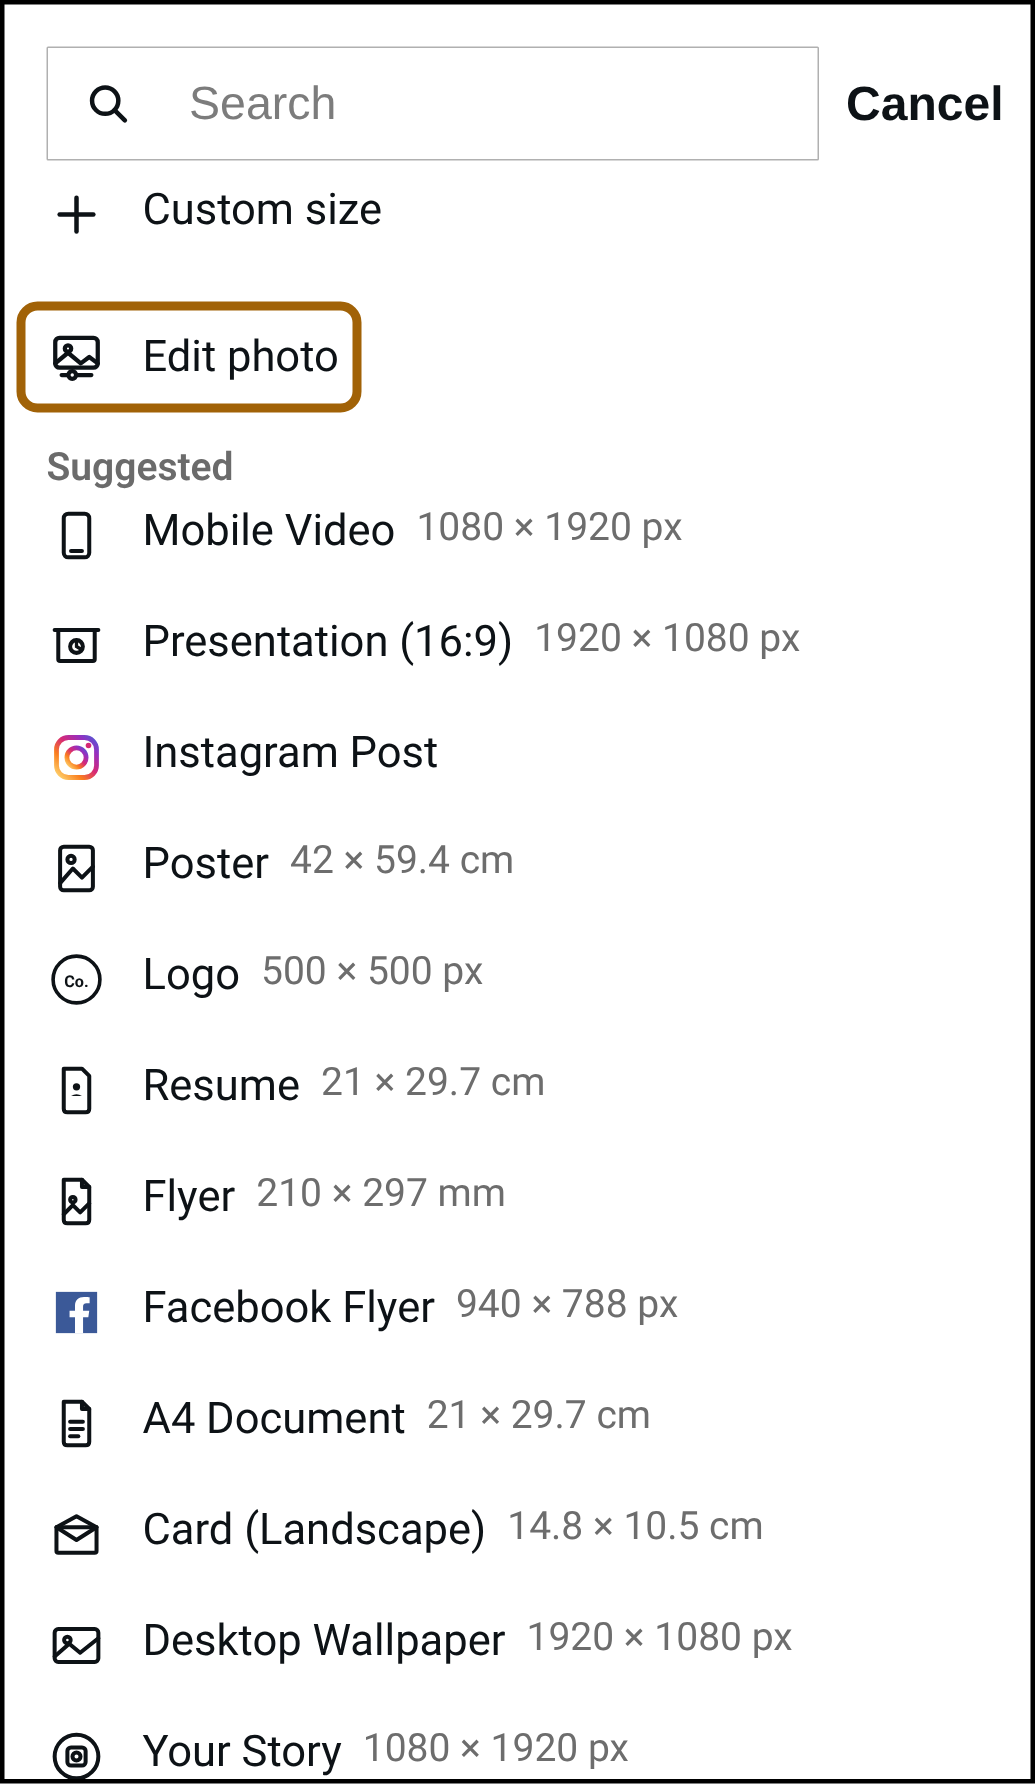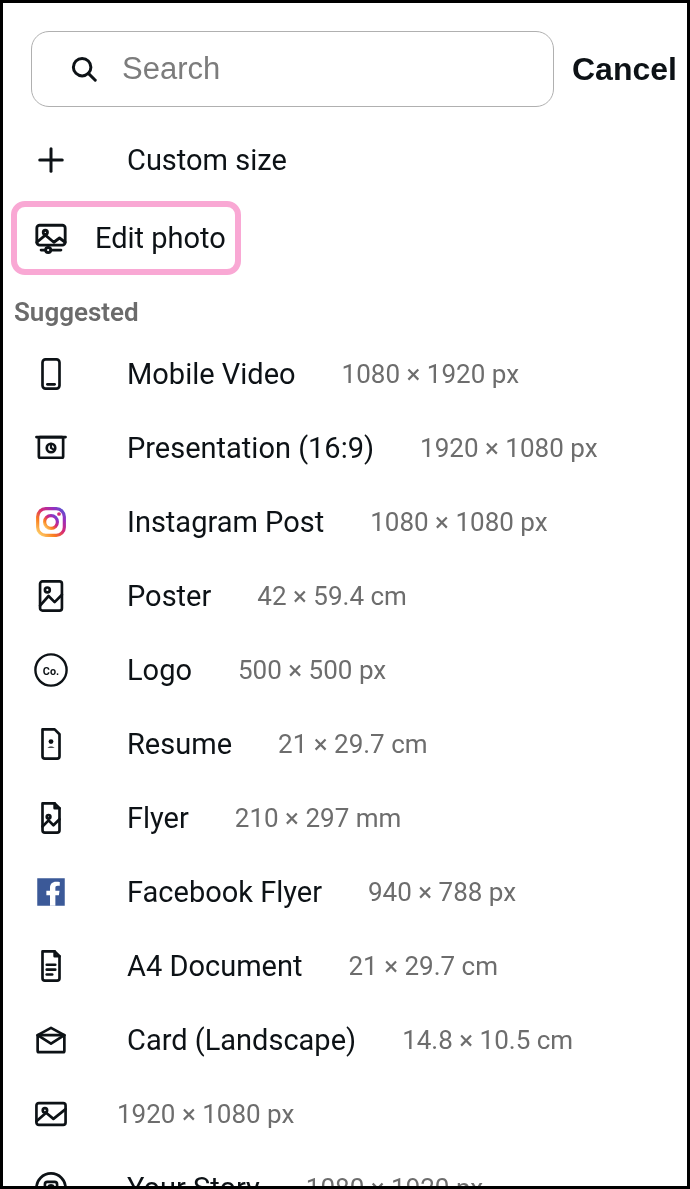--- a/index.html
+++ b/index.html
@@ -16,24 +16,25 @@
       display: flex;
       align-items: center;
       gap: 16px;
       padding: 28px 16px 16px 28px;
     }
     .search-wrap {
       flex: 1;
       display: flex;
       align-items: center;
       border: 1.5px solid #b0b0b0;
-      border-radius: 18px;
+      border-radius: 1px;
       height: 76px;
-      padding: 0 32px;
+      padding: 0 20px;
       background: #fff;
+      gap: 16px;
     }
     .search-wrap svg { flex-shrink: 0; }
     .search-input {
       flex: 1;
       border: none;
       outline: none;
       font-size: 31px;
       color: #6b6b6b;
       margin-left: 18px;
       background: transparent;
@@ -43,25 +44,23 @@
       font-size: 32px;
       font-weight: 700;
       color: #0d1216;
       background: none;
       border: none;
       padding: 0 2px;
       cursor: pointer;
     }
     .action-row, .list-item {
       display: flex;
-      align-items: center;
       padding: 0 28px;
       height: 74px;
       cursor: pointer;
-      gap: 32px;
     }
     .icon-slot {
       width: 40px;
       height: 40px;
       flex-shrink: 0;
       display: flex;
       align-items: center;
       justify-content: center;
     }
     .action-label, .item-label {
@@ -69,34 +68,34 @@
       font-weight: 400;
       color: #0d1216;
       margin-left: 24px;
     }
     .item-dim {
       font-size: 26px;
       color: #6d6d6d;
       margin-left: 14px;
     }
     .highlight-box {
-      border: 6px solid #f9a8d4;
+      border: 6px solid #a16207;
       border-radius: 14px;
       margin: 4px 0 8px 8px;
       width: 230px;
       height: 74px;
       display: flex;
       align-items: center;
       padding-left: 14px;
     }
     .section-heading {
       font-size: 26px;
       font-weight: 600;
       color: #6b6b6b;
-      padding: 14px 28px 10px 11px;
+      padding: 14px 28px 10px 28px;
     }
   </style>
 </head>
 <body>
 
 <div class="header-row">
   <div class="search-wrap">
     <span class="icon-slot">
       <svg width="30" height="30" viewBox="0 0 24 24" fill="none" stroke="#0d1216" stroke-width="2.4" stroke-linecap="round">
         <circle cx="10.5" cy="10.5" r="7"></circle>
@@ -168,21 +167,20 @@
             <stop offset="0.8" stop-color="#962fbf"></stop>
           <stop offset="1" stop-color="#4f5bd5"></stop>
         </linearGradient>
       </defs>
       <rect x="2" y="2" width="20" height="20" rx="6" stroke="url(#ig)" stroke-width="2.4"></rect>
       <circle cx="12" cy="12" r="4.8" stroke="url(#ig)" stroke-width="2.4"></circle>
       <circle cx="18" cy="6" r="1.4" fill="#d62976"></circle>
     </svg>
   </span>
   <span class="item-label">Instagram Post</span>
-  <span class="item-dim">1080 × 1080 px</span>
 </div>
 
 <div class="list-item">
   <span class="icon-slot">
     <svg width="28" height="34" viewBox="0 0 22 28" fill="none" stroke="#0d1216" stroke-width="2.2" stroke-linecap="round" stroke-linejoin="round">
       <rect x="2" y="2" width="18" height="24" rx="2"></rect>
       <circle cx="8" cy="9" r="2"></circle>
       <path d="M2 22 L9 14 L14 19 L20 13"></path>
     </svg>
   </span>
@@ -264,20 +262,21 @@
 </div>
 
 <div class="list-item">
   <span class="icon-slot">
     <svg width="34" height="30" viewBox="0 0 28 22" fill="none" stroke="#0d1216" stroke-width="2.2" stroke-linecap="round" stroke-linejoin="round">
       <rect x="2" y="2" width="24" height="18" rx="2"></rect>
       <circle cx="9" cy="8" r="1.8"></circle>
       <path d="M2 17 L10 10 L16 15 L26 7"></path>
     </svg>
   </span>
+  <span class="item-label">Desktop Wallpaper</span>
   <span class="item-dim">1920 × 1080 px</span>
 </div>
 
 <div class="list-item">
   <span class="icon-slot">
     <svg width="34" height="34" viewBox="0 0 28 28" fill="none" stroke="#0d1216" stroke-width="2.2" stroke-linecap="round" stroke-linejoin="round">
       <circle cx="14" cy="14" r="12"></circle>
       <rect x="9" y="9" width="10" height="10" rx="2"></rect>
       <circle cx="14" cy="14" r="2.2"></circle>
     </svg>

